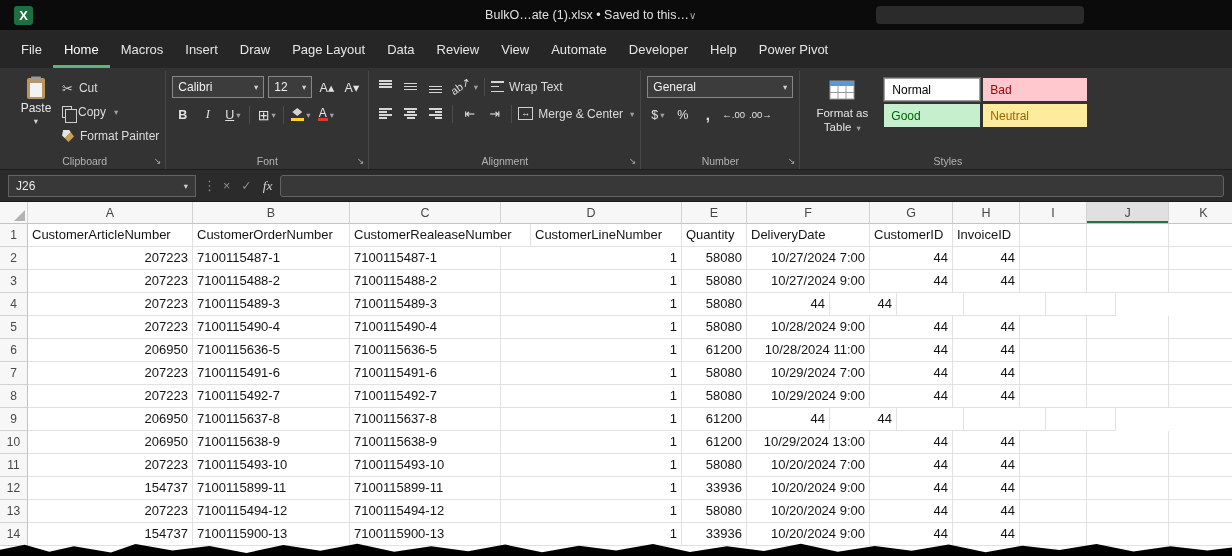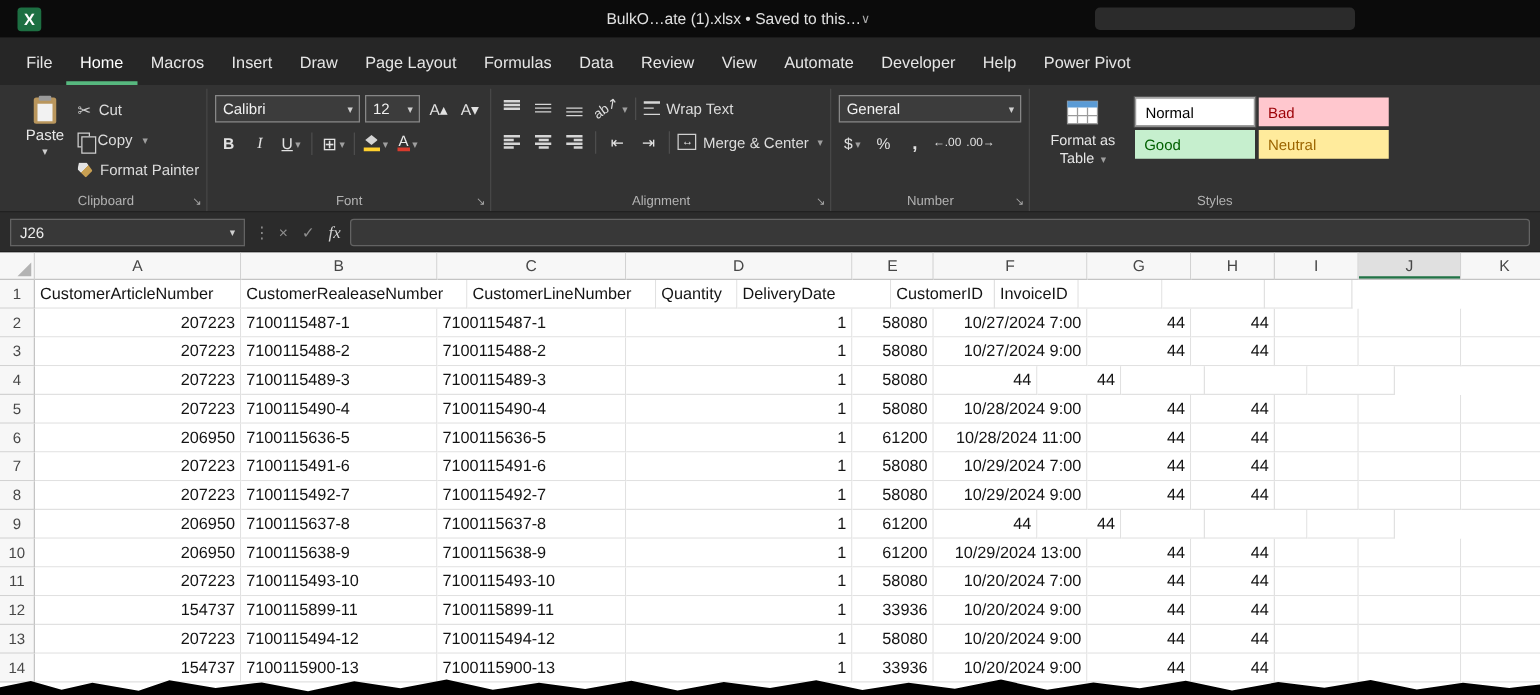--- a/index.html
+++ b/index.html
@@ -111,21 +111,20 @@
     <div class="tb-search"></div>
   </div>
 
   <div class="tabs">
       <div class="tab">File</div>
       <div class="tab active">Home</div>
       <div class="tab">Macros</div>
       <div class="tab">Insert</div>
       <div class="tab">Draw</div>
       <div class="tab">Page Layout</div>
-      <div class="tab">Formulas</div>
       <div class="tab">Data</div>
       <div class="tab">Review</div>
       <div class="tab">View</div>
       <div class="tab">Automate</div>
       <div class="tab">Developer</div>
       <div class="tab">Help</div>
       <div class="tab">Power Pivot</div>
     </div>
 
   <div class="ribbon">
@@ -157,21 +156,21 @@
           </div>
         </div>
       </div>
       <span class="glabel">Clipboard</span>
       <span class="launcher">↘</span>
     </div>
 
     <div class="rgroup">
       <div class="gcontent col">
         <div class="frow">
-          <div class="combo" style="width:116px">
+          <div class="combo" style="width:92px">
             <span>Calibri</span>
             <span class="dd">▾</span>
           </div>
           <div class="combo" style="width:44px">
             <span>12</span>
             <span class="dd">▾</span>
           </div>
           <div class="ibtn">
               <span>A▴</span>
             </div>
@@ -369,20 +368,21 @@
         <div class="chdr" style="width: 123px;">F</div>
         <div class="chdr" style="width: 83px;">G</div>
         <div class="chdr" style="width: 67px;">H</div>
         <div class="chdr" style="width: 67px;">I</div>
         <div class="chdr sel" style="width: 82px;">J</div>
         <div class="chdr" style="width: 70px;">K</div>
       </div>
       <div class="srow">
         <div class="rhdr">1</div>
         <div class="cell" style="width: 165px; text-align: left;">CustomerArticleNumber</div>
+        <div class="cell" style="width: 157px; text-align: left;">CustomerOrderNumber</div>
         <div class="cell" style="width: 181px; text-align: left;">CustomerRealeaseNumber</div>
         <div class="cell" style="width: 151px; text-align: left;">CustomerLineNumber</div>
         <div class="cell" style="width: 65px; text-align: left;">Quantity</div>
         <div class="cell" style="width: 123px; text-align: left;">DeliveryDate</div>
         <div class="cell" style="width: 83px; text-align: left;">CustomerID</div>
         <div class="cell" style="width: 67px; text-align: left;">InvoiceID</div>
         <div class="cell" style="width: 67px; text-align: left;"></div>
         <div class="cell" style="width: 82px; text-align: left;"></div>
         <div class="cell" style="width: 70px; text-align: left;"></div>
       </div>

